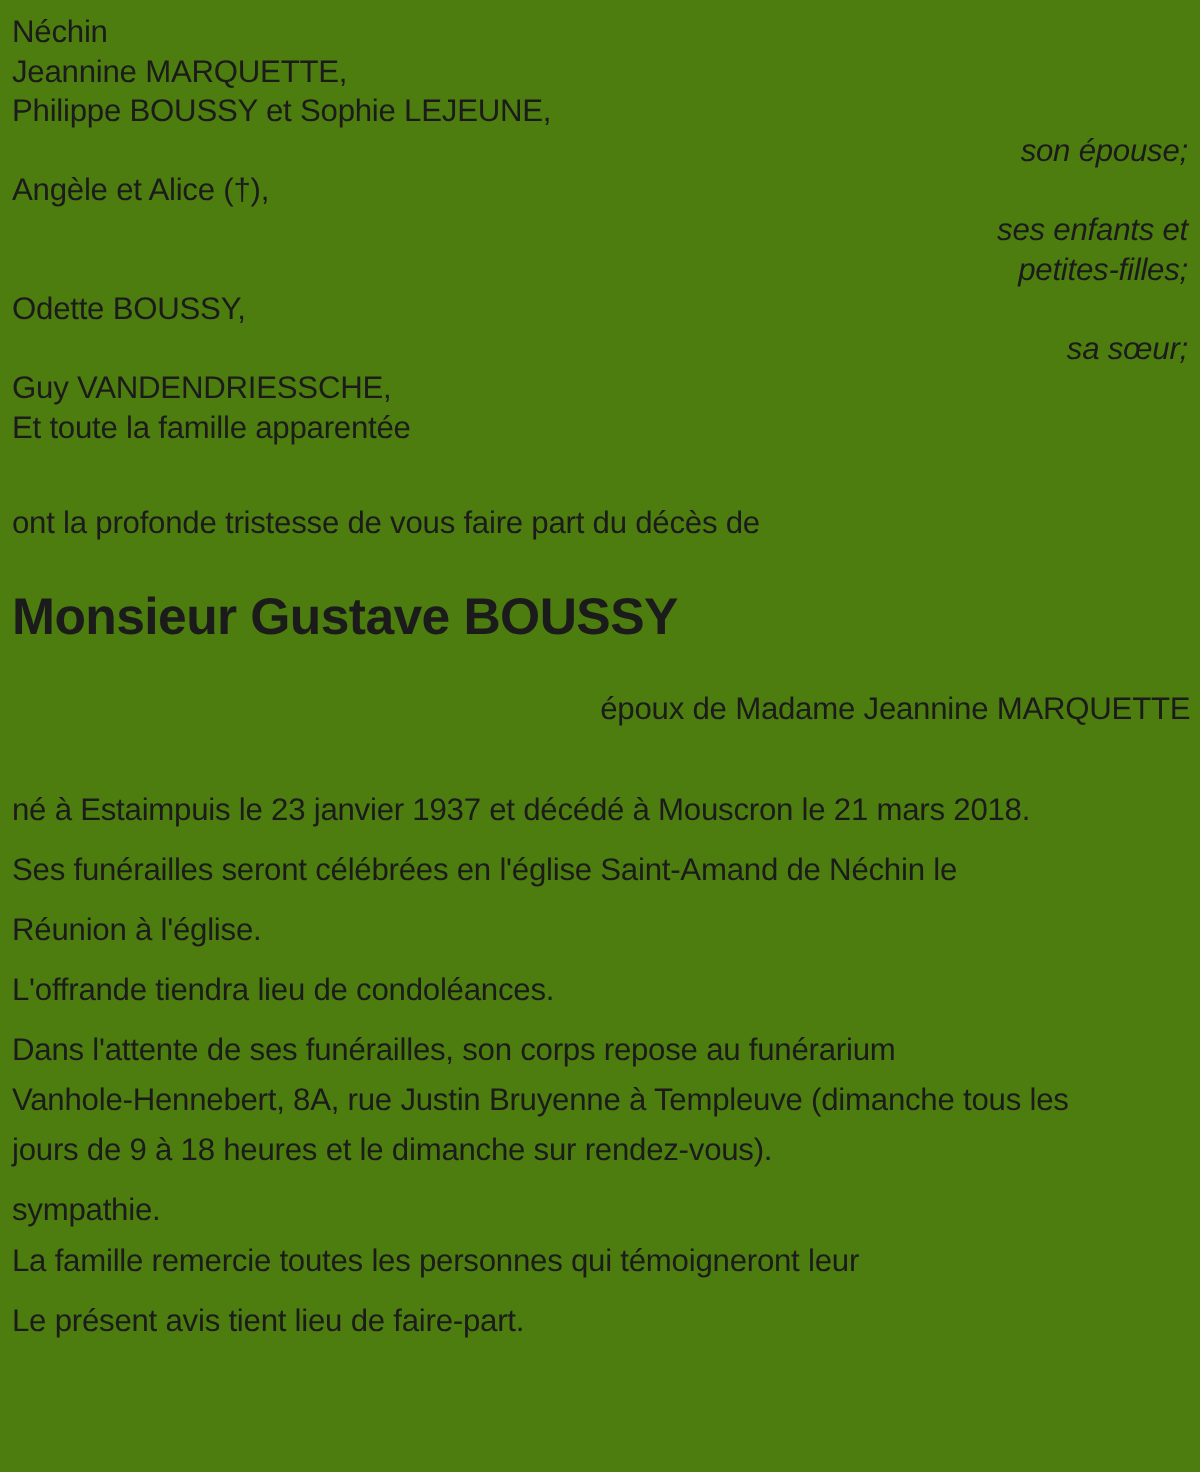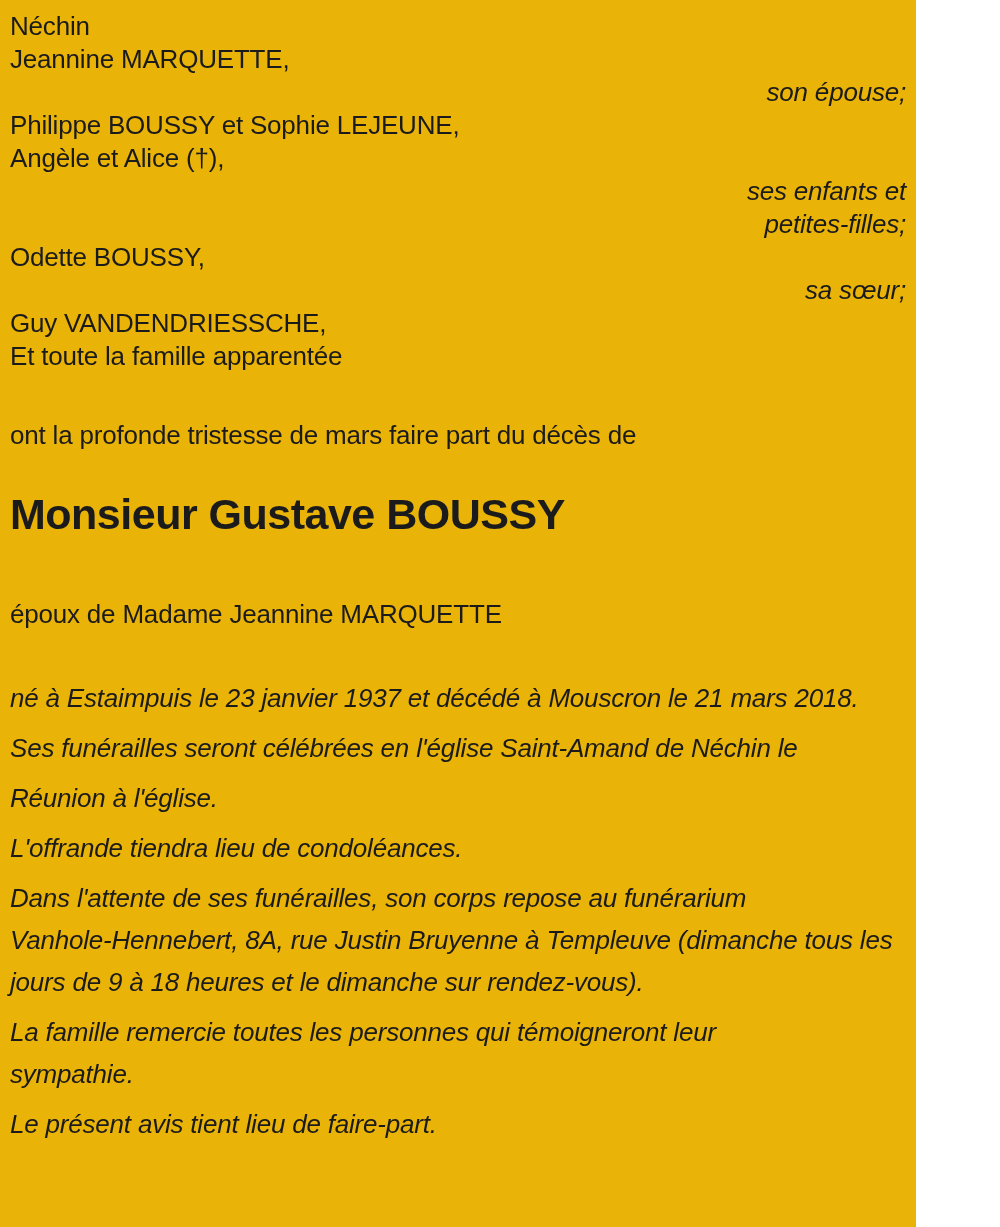--- a/index.html
+++ b/index.html
@@ -3,26 +3,26 @@
 <meta charset="utf-8">
 <title>Avis de décès</title>
 <style>
   html, body {
     margin: 0;
     padding: 0;
     background: #ffffff;
   }
   .page {
     position: relative;
-    width: 916px;
+    width: 1000px;
     height: 1227px;
     box-sizing: border-box;
     padding: 8px 8px 0 10px;
     overflow: hidden;
-    background: #eab308;
+    background: #4d7c0f;
     color: #1b1b1b;
     font-family: "Liberation Sans", "DejaVu Sans", sans-serif;
     font-stretch: condensed;
     letter-spacing: -0.2px;
   }
   .line {
     font-size: 26px;
     line-height: 33px;
     white-space: nowrap;
   }
@@ -42,57 +42,57 @@
   }
   .title {
     margin: 38px 0 0 0;
     font-size: 43px;
     line-height: 48px;
     font-weight: 700;
     letter-spacing: -0.5px;
     white-space: nowrap;
   }
   .subtitle {
-    margin-top: 60px;
+    margin-top: 36px;
+    text-align: right;
   }
   .details {
     margin-top: 46px;
   }
   .details p {
     margin: 0 0 8px 0;
   }
   .details .dline {
     display: block;
     font-size: 26px;
     line-height: 42px;
     white-space: nowrap;
-    font-style: italic;
   }
 </style>
 </head>
 <body>
 
 <div class="page">
 
   <div class="line city">Néchin</div>
 
   <div class="intro">
     <div class="line">Jeannine MARQUETTE,</div>
+    <div class="line">Philippe BOUSSY et Sophie LEJEUNE,</div>
     <div class="line right">son épouse;</div>
-    <div class="line">Philippe BOUSSY et Sophie LEJEUNE,</div>
     <div class="line">Angèle et Alice (†),</div>
     <div class="line right">ses enfants et</div>
     <div class="line right">petites-filles;</div>
     <div class="line">Odette BOUSSY,</div>
     <div class="line right">sa sœur;</div>
     <div class="line">Guy VANDENDRIESSCHE,</div>
     <div class="line">Et toute la famille apparentée</div>
   </div>
 
-  <div class="line announcement">ont la profonde tristesse de mars faire part du décès de</div>
+  <div class="line announcement">ont la profonde tristesse de vous faire part du décès de</div>
 
   <h1 class="title">Monsieur Gustave BOUSSY</h1>
 
   <div class="line subtitle">époux de Madame Jeannine MARQUETTE</div>
 
   <div class="details">
     <p>
       <span class="dline">né à Estaimpuis le 23 janvier 1937 et décédé à Mouscron le 21 mars 2018.</span>
     </p>
     <p>
@@ -103,21 +103,21 @@
     </p>
     <p>
       <span class="dline">L'offrande tiendra lieu de condoléances.</span>
     </p>
     <p>
       <span class="dline">Dans l'attente de ses funérailles, son corps repose au funérarium</span>
       <span class="dline">Vanhole-Hennebert, 8A, rue Justin Bruyenne à Templeuve (dimanche tous les</span>
       <span class="dline">jours de 9 à 18 heures et le dimanche sur rendez-vous).</span>
     </p>
     <p>
+      <span class="dline">sympathie.</span>
       <span class="dline">La famille remercie toutes les personnes qui témoigneront leur</span>
-      <span class="dline">sympathie.</span>
     </p>
     <p>
       <span class="dline">Le présent avis tient lieu de faire-part.</span>
     </p>
   </div>
 
 </div>
 
 </body></html>

